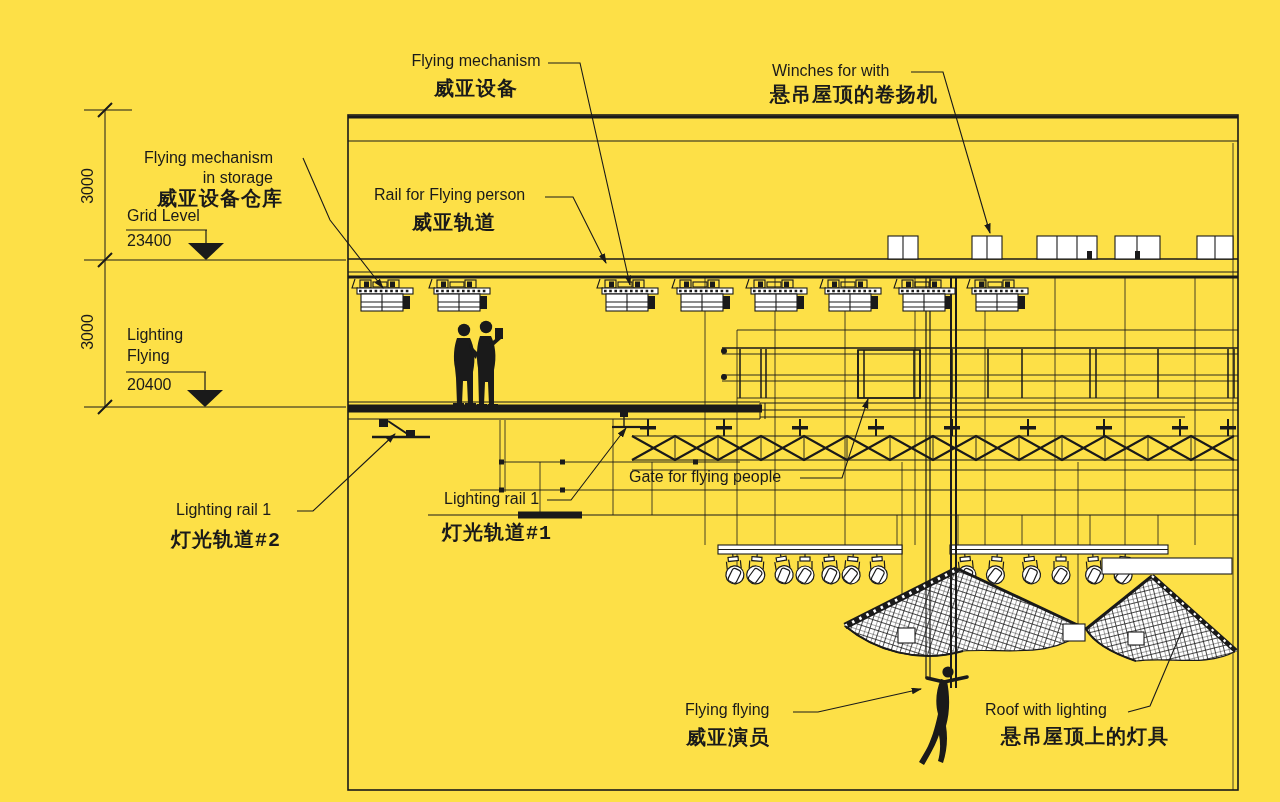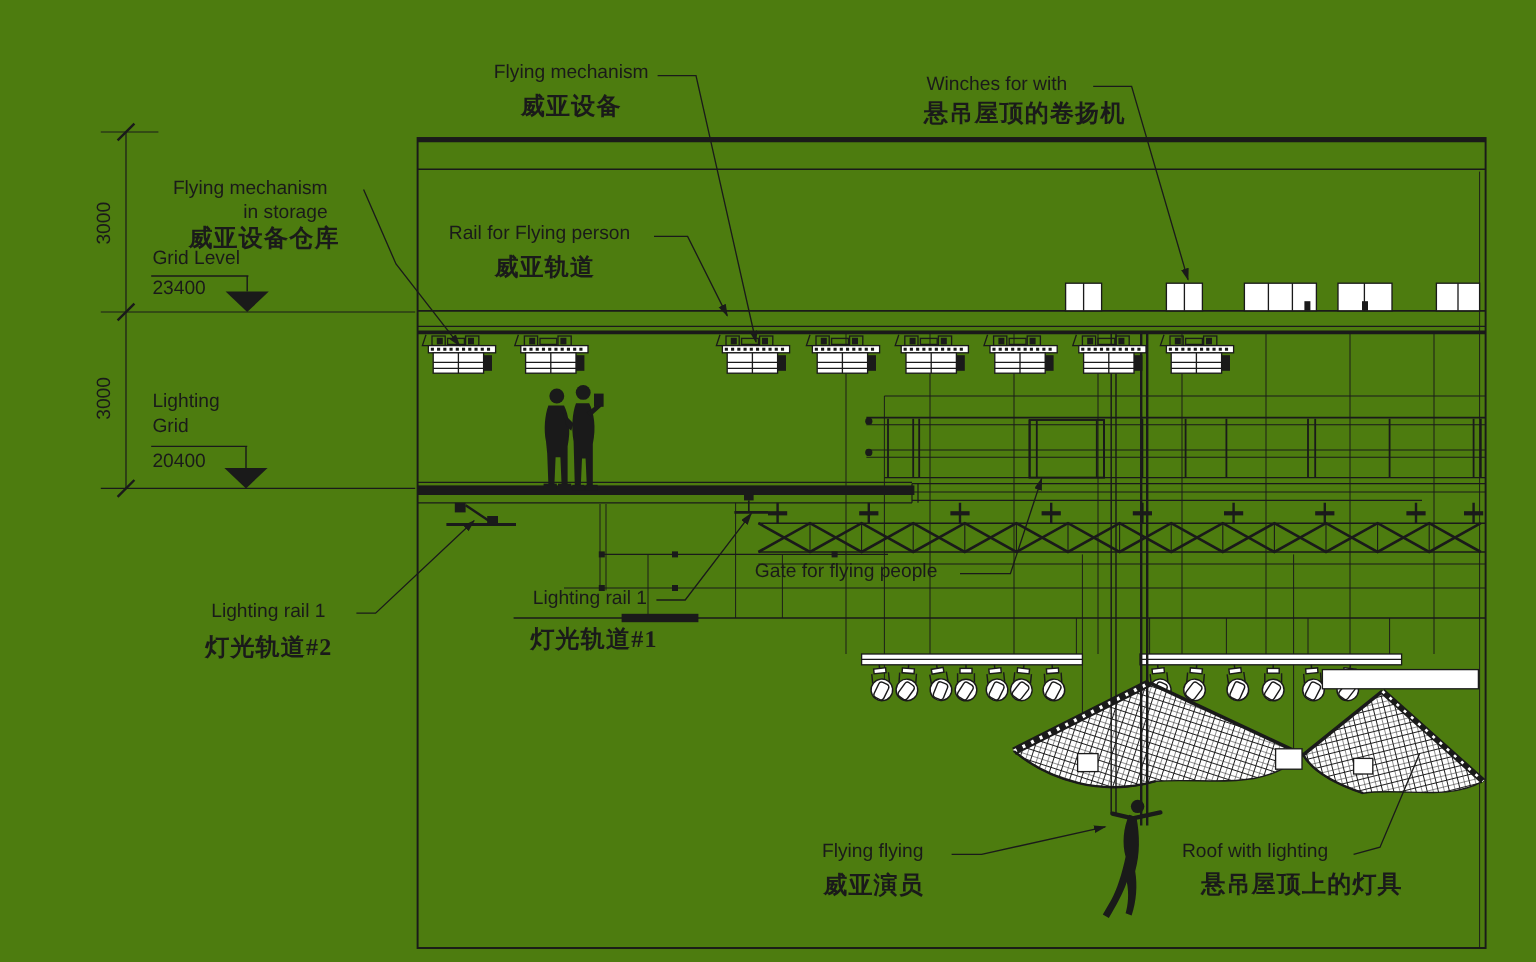--- a/index.html
+++ b/index.html
@@ -1,20 +1,20 @@
 <!DOCTYPE html>
 <html><head>
 <meta charset="utf-8">
 <style>
   html,body{margin:0;padding:0;background:#ffffff;}
-  #stage{position:relative;width:1280px;height:802px;background:#4d7c0f;overflow:hidden;
+  #stage{position:relative;width:1280px;height:802px;background:#fde047;overflow:hidden;
          font-family:"Liberation Sans","DejaVu Sans",sans-serif;color:#1a1a1a;}
   #linework{position:absolute;left:0;top:0;width:1280px;height:802px;}
   .lbl{position:absolute;font-size:16px;line-height:1.15;color:#1a1a1a;white-space:nowrap;}
-  .zh{font-weight:bold;font-size:20px;letter-spacing:1px;font-family:Liberation Serif, serif;}
+  .zh{font-weight:bold;font-size:20px;letter-spacing:1px;font-family:Liberation Mono, monospace;}
   .dimv{position:absolute;font-size:16px;color:#1a1a1a;transform:translate(-50%,-50%) rotate(-90deg);}
   .ralign{text-align:right;}
   .calign{text-align:center;}
 </style>
 </head>
 <body>
 
 <div id="stage">
 
 <svg id="linework" viewBox="0 0 1280 802">
@@ -288,21 +288,21 @@
 <div class="lbl ralign" style="left:120px;top:169px;width:153px">in storage</div>
 <div class="lbl zh" style="left:157px;top:188px">威亚设备仓库</div>
 
 <div class="lbl" style="left:374px;top:186px">Rail for Flying person</div>
 <div class="lbl zh calign" style="left:374px;top:212px;width:160px">威亚轨道</div>
 
 <div class="lbl" style="left:127px;top:207px">Grid Level</div>
 <div class="lbl" style="left:127px;top:232px">23400</div>
 
 <div class="lbl" style="left:127px;top:326px">Lighting</div>
-<div class="lbl" style="left:127px;top:347px">Grid</div>
+<div class="lbl" style="left:127px;top:347px">Flying</div>
 <div class="lbl" style="left:127px;top:376px">20400</div>
 
 <div class="dimv" style="left:88px;top:186px">3000</div>
 <div class="dimv" style="left:88px;top:332px">3000</div>
 
 <div class="lbl" style="left:176px;top:501px">Lighting rail 1</div>
 <div class="lbl zh" style="left:171px;top:529px">灯光轨道#2</div>
 
 <div class="lbl" style="left:444px;top:490px">Lighting rail 1</div>
 <div class="lbl zh" style="left:442px;top:522px">灯光轨道#1</div>

